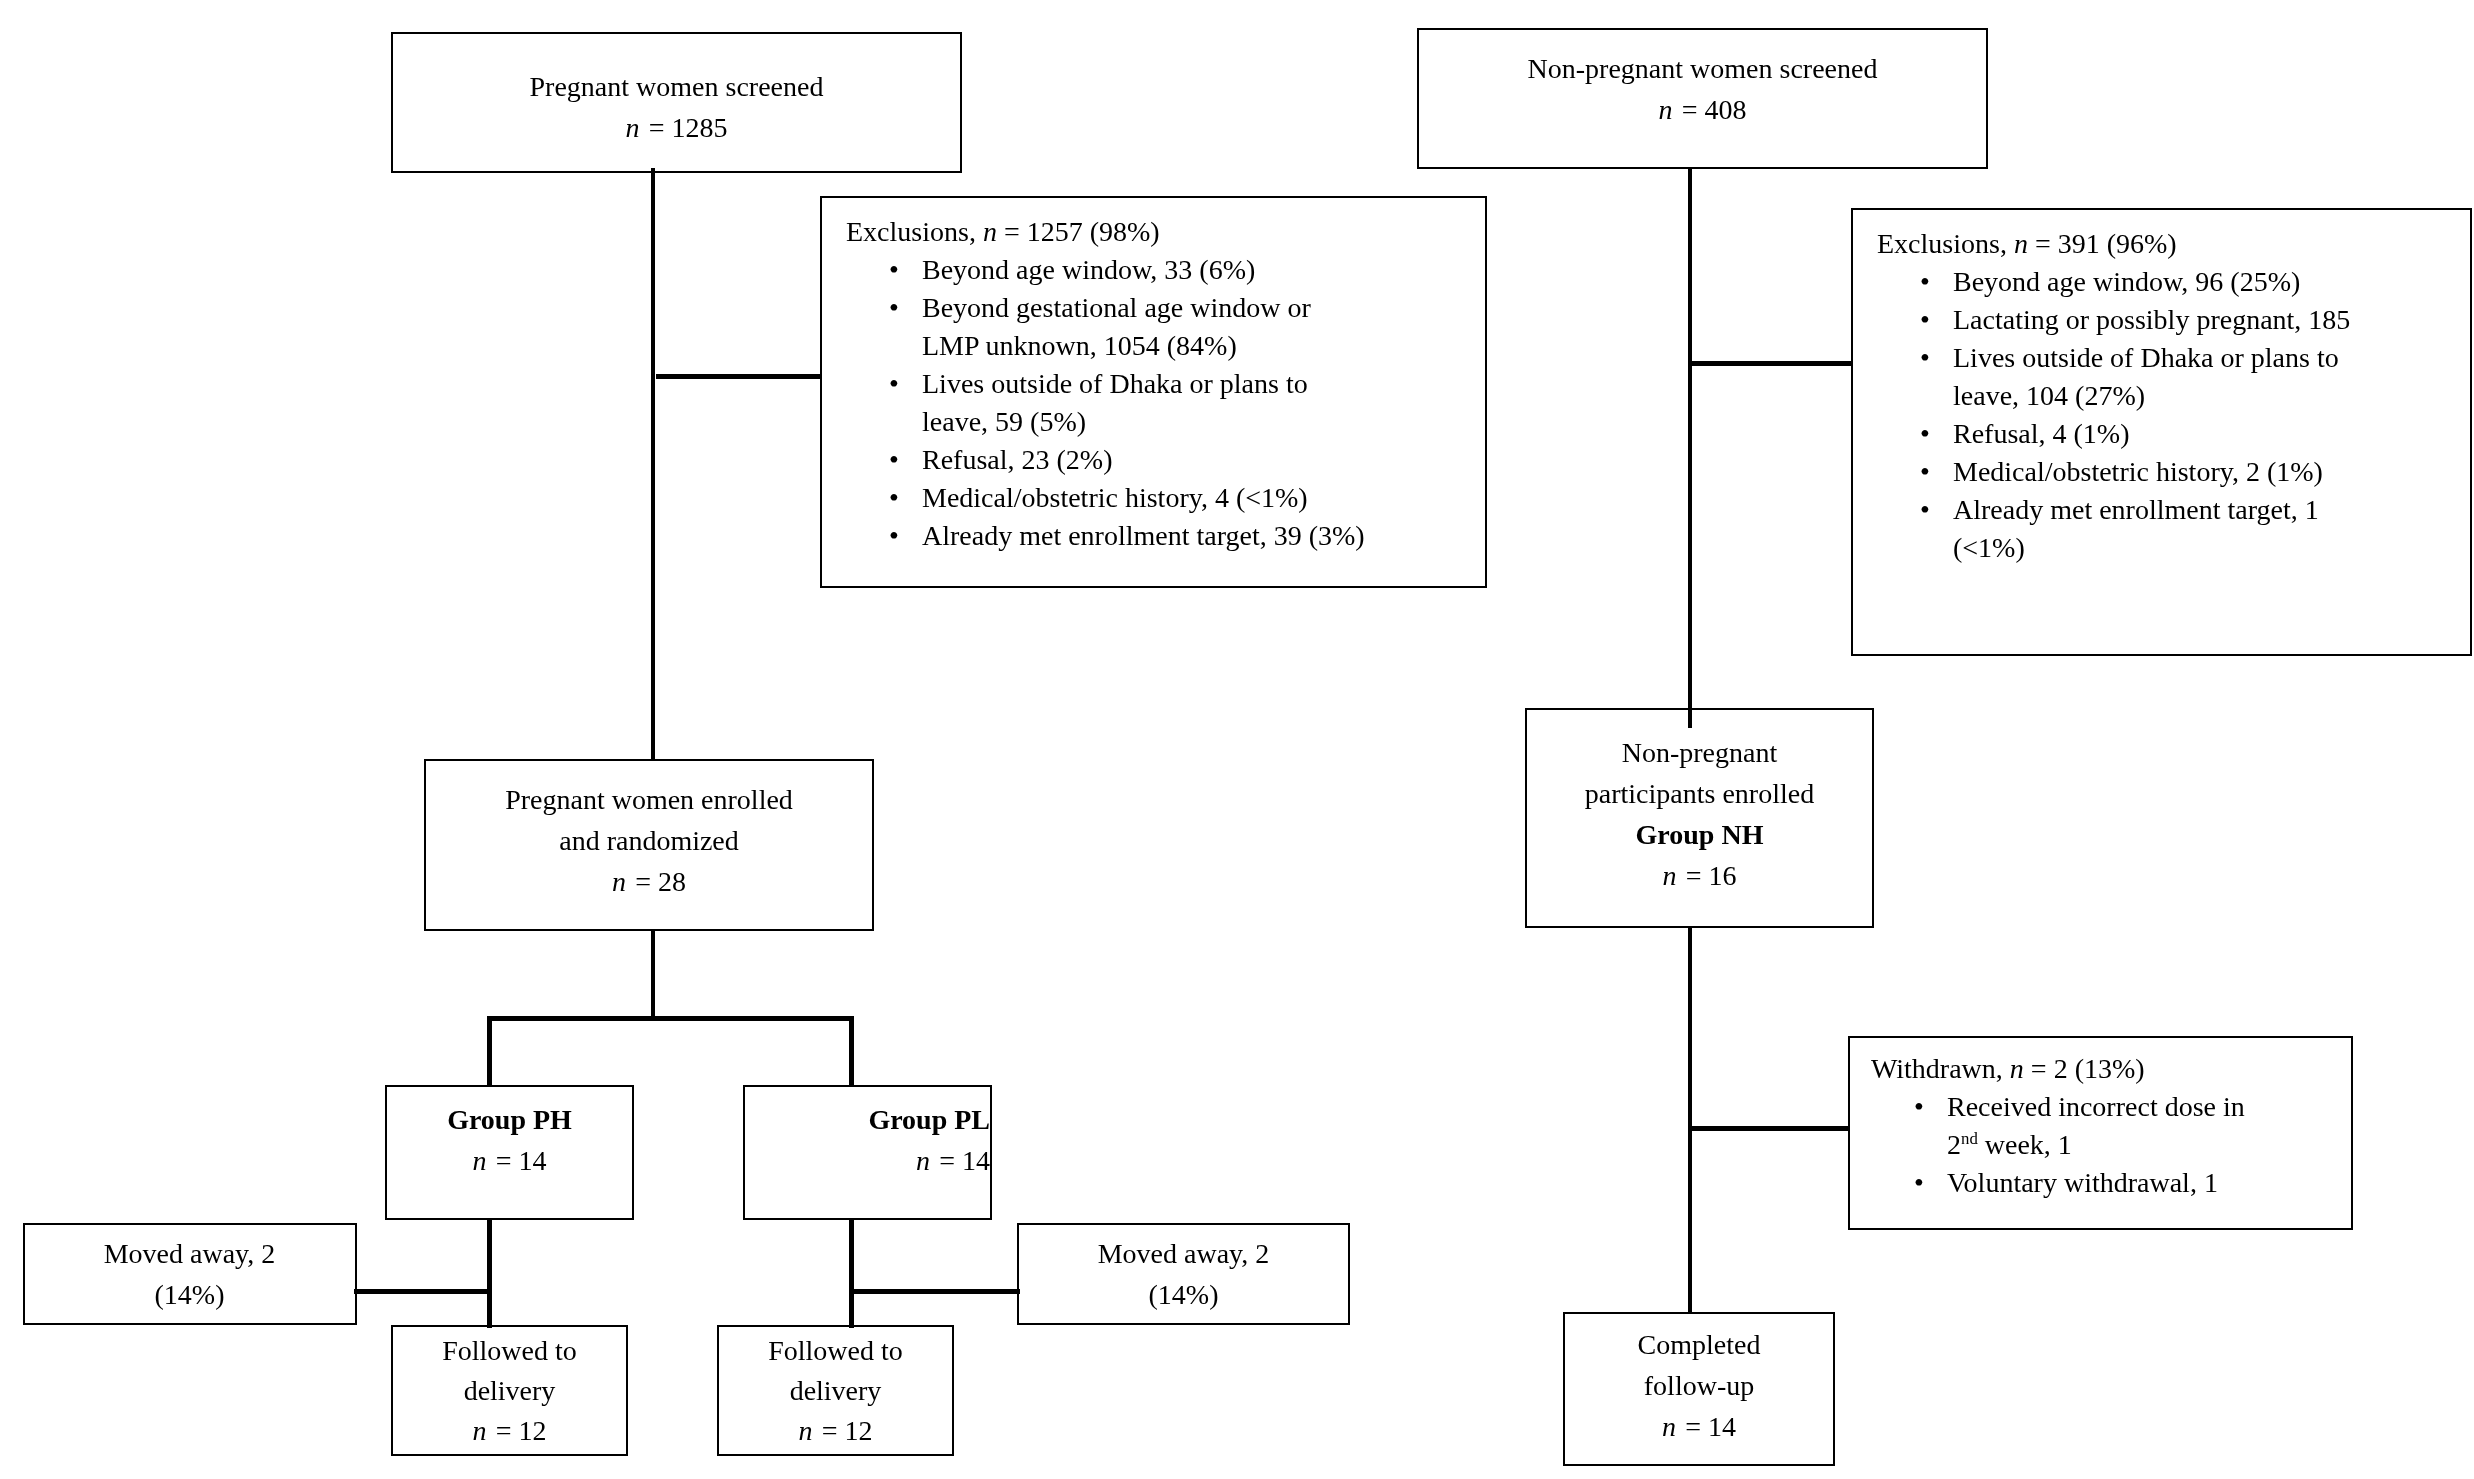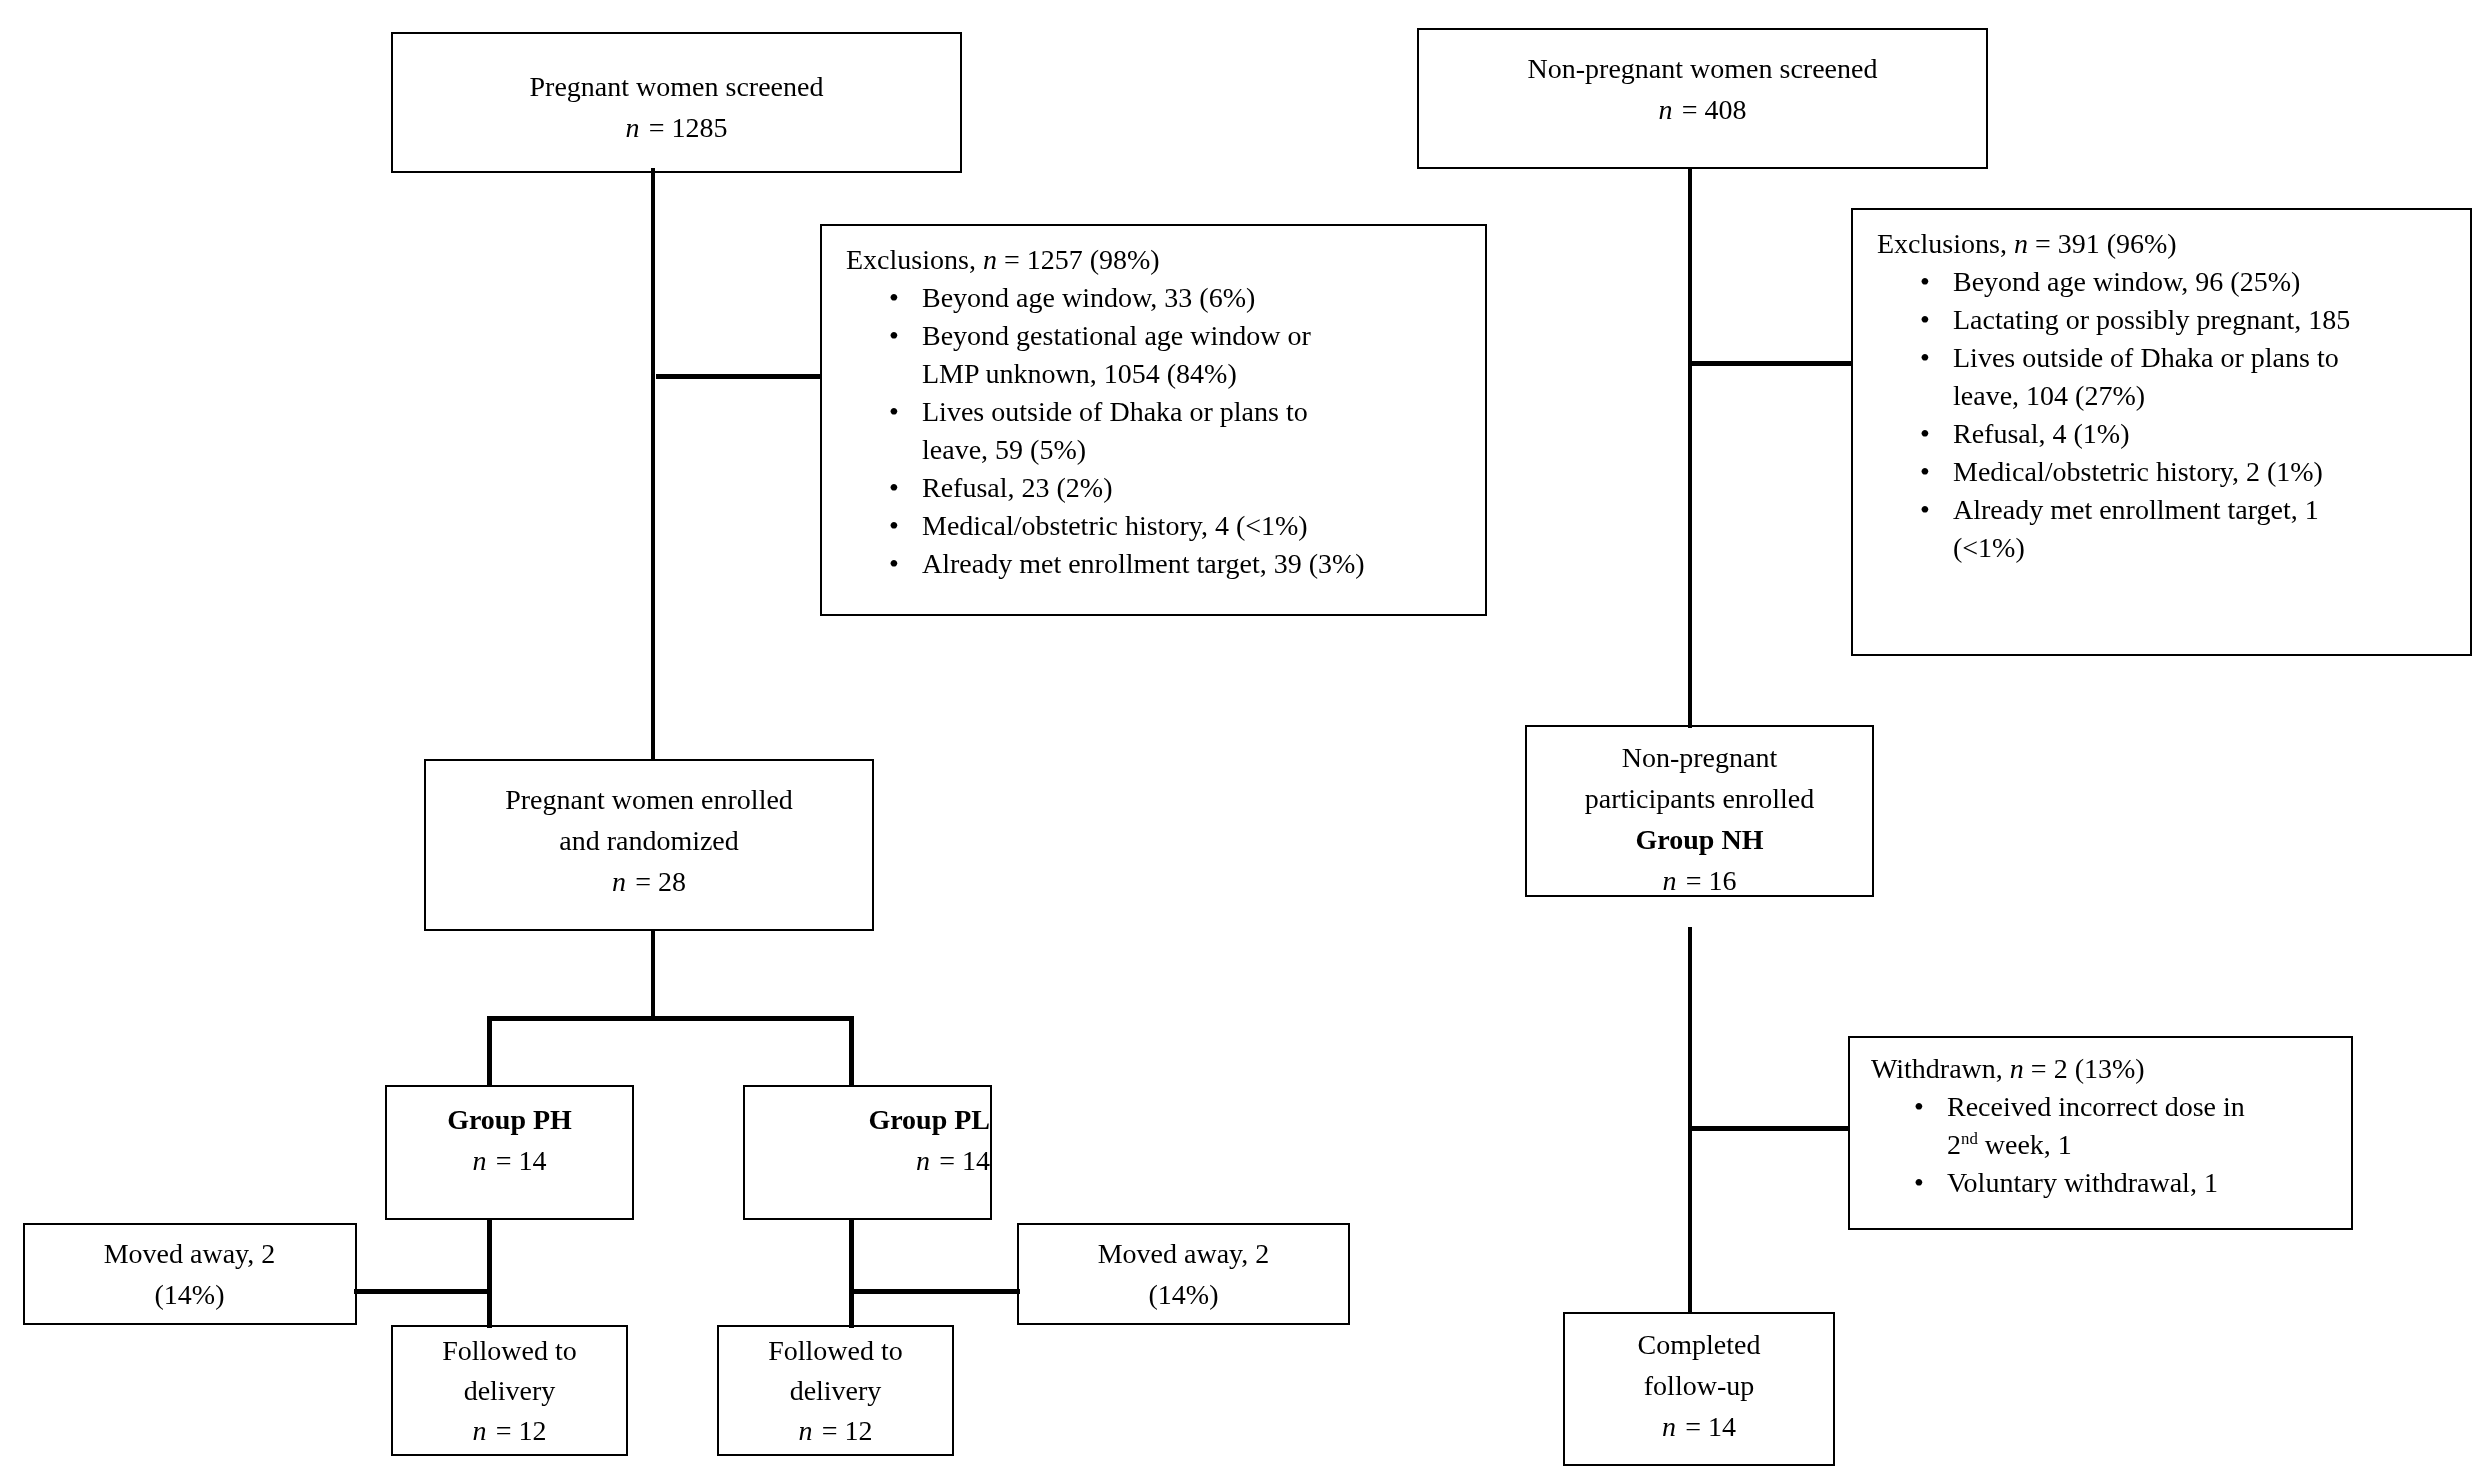--- a/index.html
+++ b/index.html
@@ -22,31 +22,31 @@
   .dot{flex:0 0 33px;line-height:38px;}
   .dot::before{content:"\2022";}
   .btxt{min-width:0;}
   .bln{line-height:38px;white-space:nowrap;}
   sup{font-size:60%;vertical-align:super;line-height:0;}
   
   .hline,.vline{position:absolute;background:#000;}
 
   
   #b1{left:391px;top:32px;width:571px;height:141px;padding-top:32px;}
-  #exl{left:820px;top:224px;width:667px;height:392px;}
+  #exl{left:820px;top:196px;width:667px;height:392px;}
   #b2{left:424px;top:759px;width:450px;height:172px;padding-top:18px;}
   #ph{left:385px;top:1085px;width:249px;height:135px;padding-top:12px;}
   #pl{left:743px;top:1085px;width:249px;height:135px;padding-top:12px;text-align:right;}
   #ml{left:22.5px;top:1223px;width:334px;height:102px;padding-top:8.3px;}
   #fl{left:391px;top:1325px;width:237px;height:131px;padding-top:3.6px;}
   #mr{left:1017px;top:1223px;width:333px;height:102px;padding-top:8.3px;}
   #fr{left:717px;top:1325px;width:237px;height:131px;padding-top:3.6px;}
   #b3{left:1417px;top:28px;width:571px;height:141px;padding-top:18px;}
   #exr{left:1851px;top:208px;width:621px;height:448px;}
-  #nh{left:1525px;top:725px;width:349px;height:172px;padding-top:10px;}
+  #nh{left:1525px;top:708px;width:349px;height:220px;padding-top:22px;}
   #wd{left:1848px;top:1036px;width:505px;height:194px;padding:12px 14px 6px 21px;}
   #cp{left:1563px;top:1312px;width:272px;height:154px;padding-top:9.5px;}
 
   
   #vL1{left:651px;top:168px;width:4.1px;height:591px;}
   #hExL{left:656px;top:374px;width:164px;height:4.7px;}
   #vL2{left:651px;top:930px;width:4.1px;height:89px;}
   #barSplit{left:487px;top:1016px;width:366px;height:5.3px;}
   #vPH1{left:487px;top:1016px;width:4.7px;height:71px;}
   #vPL1{left:849px;top:1016px;width:4.7px;height:71px;}

